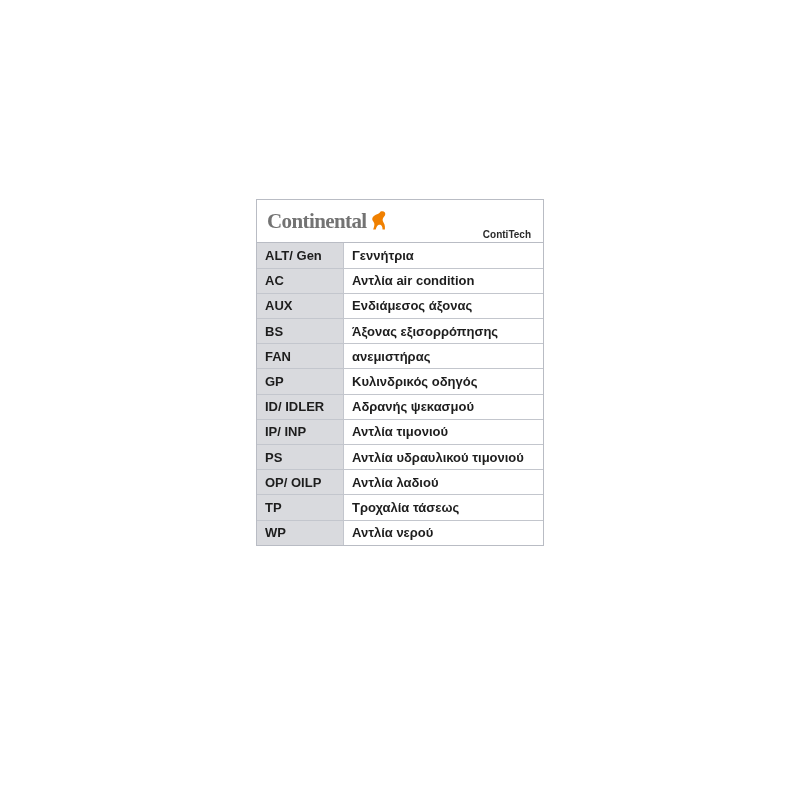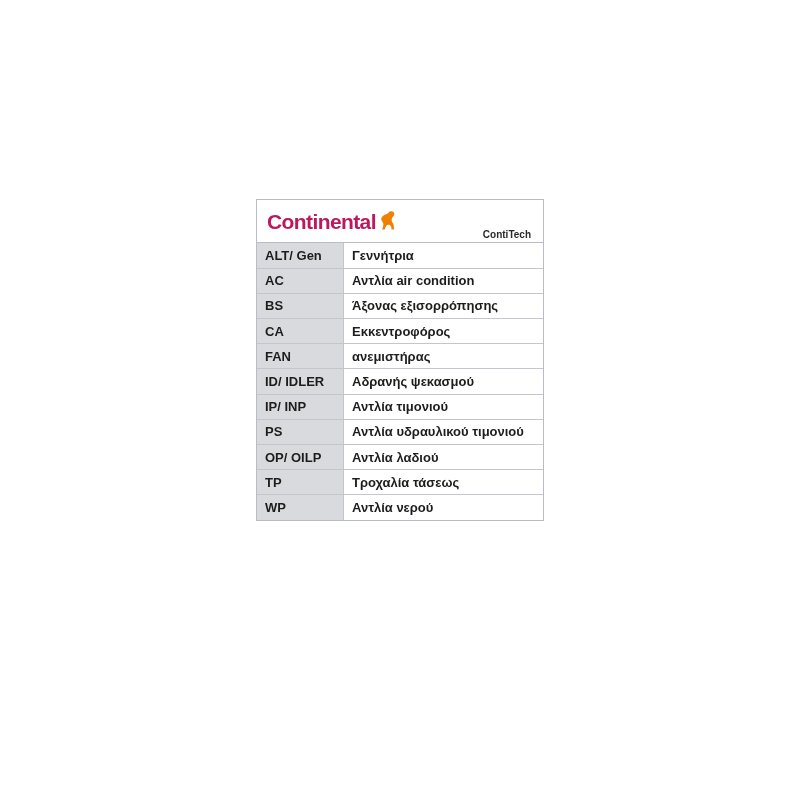--- a/index.html
+++ b/index.html
@@ -34,25 +34,25 @@
     align-items: center;
     padding: 0 8px 0 10px;
     box-sizing: border-box;
   }
   .brand-wordmark {
     display: flex;
     align-items: center;
     gap: 2px;
   }
   .brand-wordmark .word {
-    color: #be185d;
+    color: #737373;
     font-size: 21px;
     font-weight: bold;
     letter-spacing: -0.6px;
-    font-family: Liberation Sans, sans-serif;
+    font-family: Liberation Serif, serif;
     line-height: 1;
   }
   .horse-icon {
     width: 16px;
     height: 20px;
     margin-left: 1px;
     display: block;
   }
   .brand-sub {
     margin-left: auto;
@@ -115,30 +115,34 @@
       <tbody>
         <tr>
           <td class="code">ALT/ Gen</td>
           <td class="desc">Γεννήτρια</td>
         </tr>
         <tr>
           <td class="code">AC</td>
           <td class="desc">Αντλία air condition</td>
         </tr>
         <tr>
+          <td class="code">AUX</td>
+          <td class="desc">Ενδιάμεσος άξονας</td>
+        </tr>
+        <tr>
           <td class="code">BS</td>
           <td class="desc">Άξονας εξισορρόπησης</td>
         </tr>
         <tr>
-          <td class="code">CA</td>
-          <td class="desc">Εκκεντροφόρος</td>
+          <td class="code">FAN</td>
+          <td class="desc">ανεμιστήρας</td>
         </tr>
         <tr>
-          <td class="code">FAN</td>
-          <td class="desc">ανεμιστήρας</td>
+          <td class="code">GP</td>
+          <td class="desc">Κυλινδρικός οδηγός</td>
         </tr>
         <tr>
           <td class="code">ID/ IDLER</td>
           <td class="desc">Αδρανής ψεκασμού</td>
         </tr>
         <tr>
           <td class="code">IP/ INP</td>
           <td class="desc">Αντλία τιμονιού</td>
         </tr>
         <tr>

